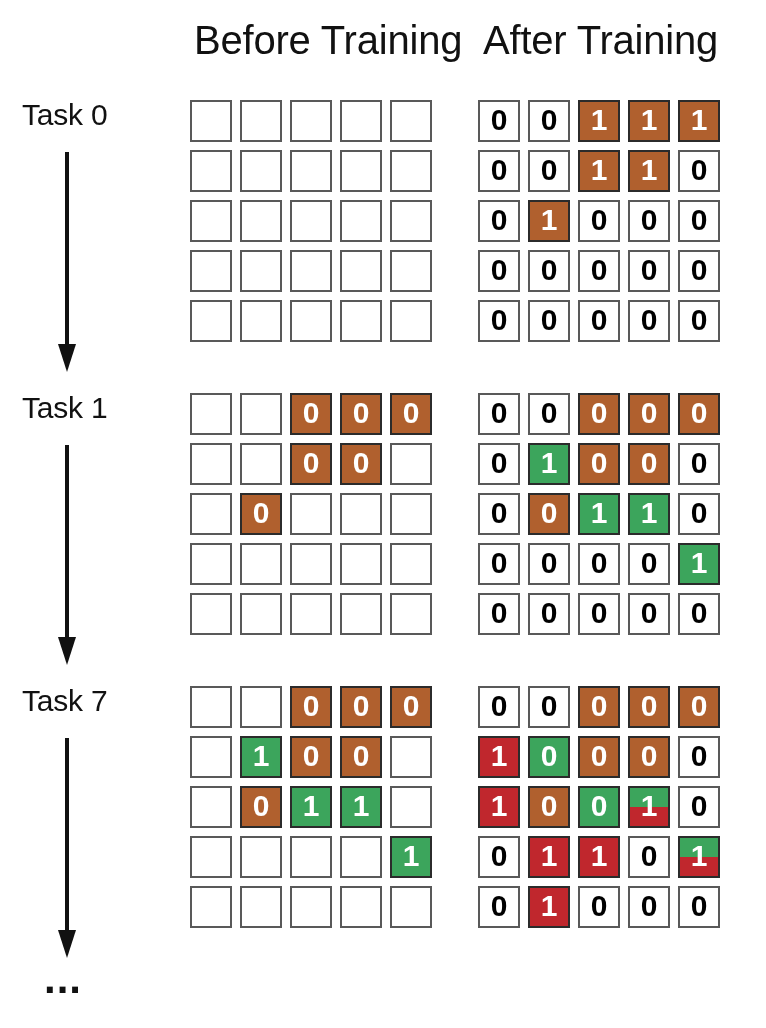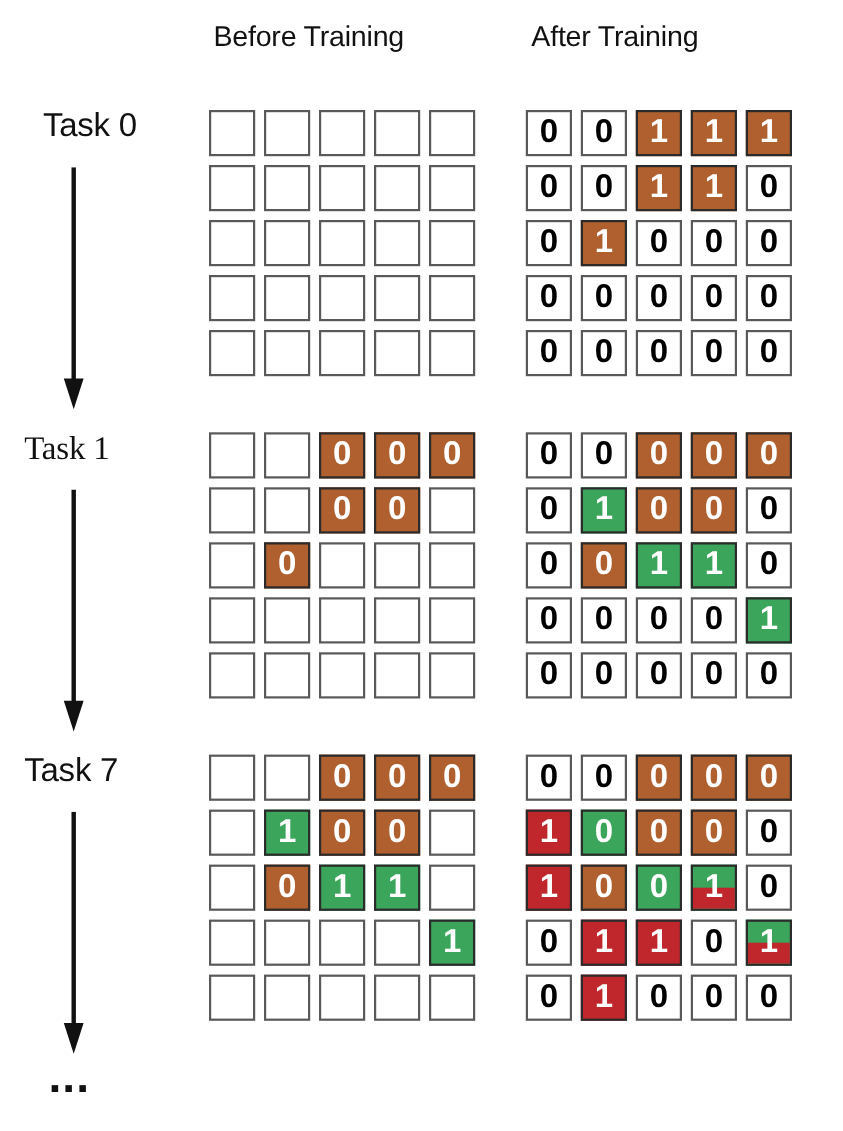--- a/index.html
+++ b/index.html
@@ -15,21 +15,21 @@
     position: relative;
     width: 766px;
     height: 1028px;
     background: #ffffff;
     overflow: hidden;
   }
 
   
   .col-header {
     position: absolute;
-    font-size: 26px;
+    font-size: 40px;
     font-weight: 400;
     letter-spacing: -0.2px;
     color: #111111;
     white-space: nowrap;
     line-height: 1;
   }
   #header-before { left: 194px; top: 20px; }
   #header-after  { left: 483px; top: 20px; }
 
   
@@ -119,21 +119,21 @@
   .cell.txt-light { color: #ffffff; }
 </style>
 </head>
 <body>
 
 <div id="figure">
 
   <div class="col-header" id="header-before">Before Training</div>
   <div class="col-header" id="header-after">After Training</div>
 
-  <div class="task-label" style="left:22px; top:100px;margin-left:17px;">Task 0</div>
+  <div class="task-label" style="left:22px; top:100px;">Task 0</div>
   <div class="arrow" style="top:152px;">
     <svg width="22" height="222" viewBox="0 0 22 222" aria-hidden="true">
       <line x1="11" y1="0" x2="11" y2="198" stroke="#111111" stroke-width="4"></line>
       <polygon points="11,220 2,192 20,192" fill="#111111"></polygon>
     </svg>
   </div>
   <div class="grid" id="grid-0-before" style="left:190px; top:100px;">
       <div class="cell fill-none txt-none"></div>
       <div class="cell fill-none txt-none"></div>
       <div class="cell fill-none txt-none"></div>
@@ -231,21 +231,21 @@
         <span class="glyph">0</span>
       </div>
       <div class="cell fill-none txt-dark">
         <span class="glyph">0</span>
       </div>
       <div class="cell fill-none txt-dark">
         <span class="glyph">0</span>
       </div>
     </div>
 
-  <div class="task-label" style="left:22px; top:393px;font-family:Liberation Serif, serif;">Task 1</div>
+  <div class="task-label" style="left:22px; top:393px;">Task 1</div>
   <div class="arrow" style="top:445px;">
     <svg width="22" height="222" viewBox="0 0 22 222" aria-hidden="true">
       <line x1="11" y1="0" x2="11" y2="198" stroke="#111111" stroke-width="4"></line>
       <polygon points="11,220 2,192 20,192" fill="#111111"></polygon>
     </svg>
   </div>
   <div class="grid" id="grid-1-before" style="left:190px; top:393px;">
       <div class="cell fill-none txt-none"></div>
       <div class="cell fill-none txt-none"></div>
       <div class="cell fill-orange txt-light">

